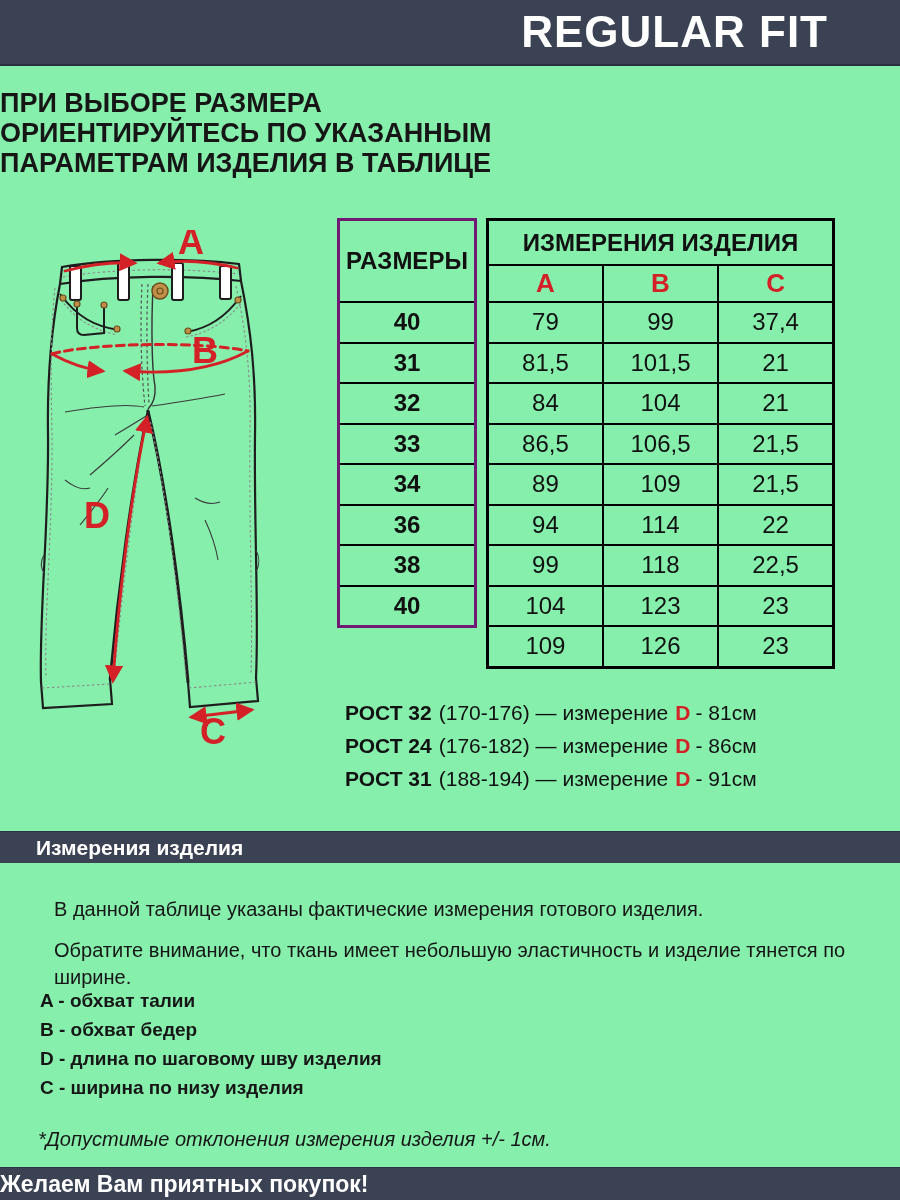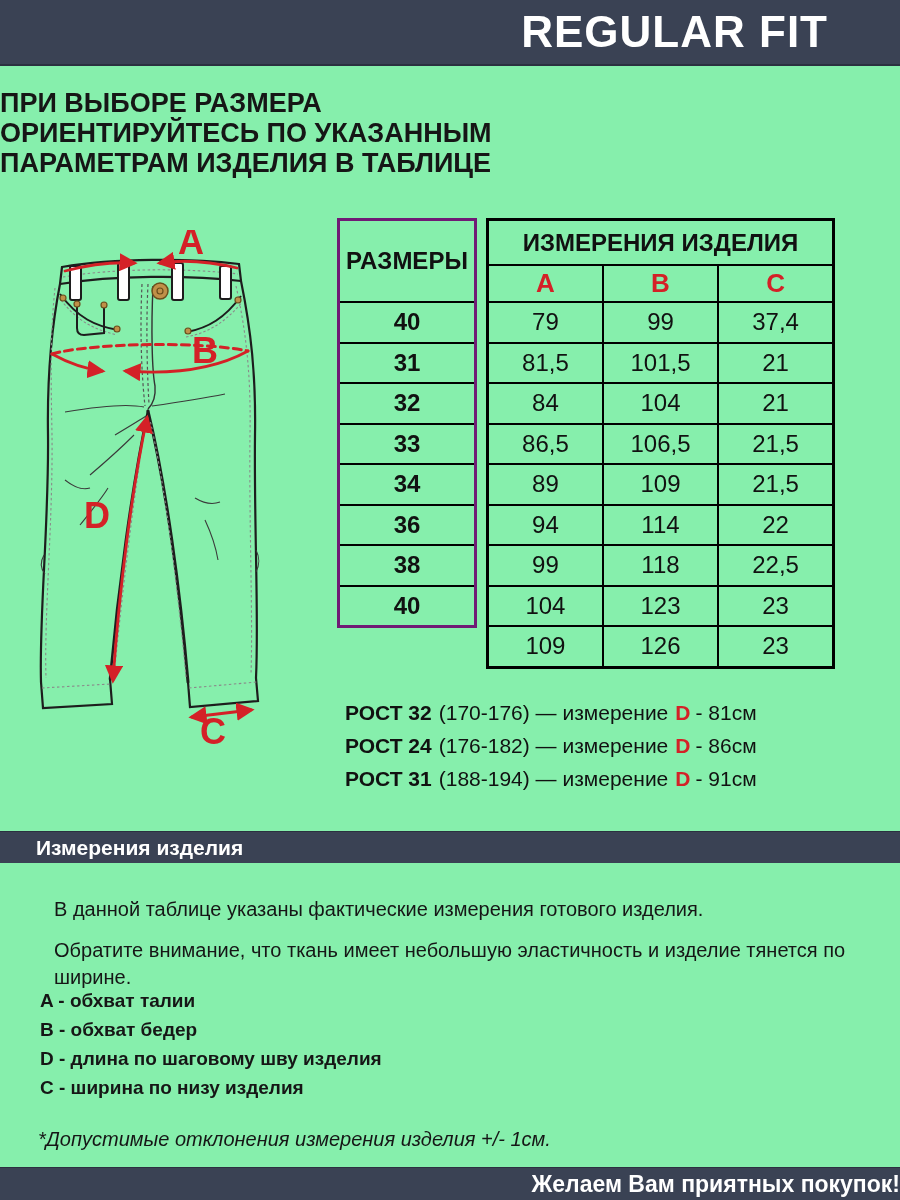--- a/index.html
+++ b/index.html
@@ -47,21 +47,21 @@
   .desc p{margin:0 0 14px 18px;}
 
   
   .legend{position:absolute;left:40px;top:986px;font-size:19px;font-weight:bold;line-height:29px;color:#161616;}
 
   
   .note{position:absolute;left:38px;top:1128px;font-size:20px;font-style:italic;color:#161616;}
 
   
   .bottombar{position:absolute;left:0;top:1167px;width:900px;height:33px;background:#3a4254;
-             border-top:1px solid #2b3140;box-sizing:border-box;text-align:right;}
+             border-top:1px solid #2b3140;box-sizing:border-box;text-align:left;}
   .bottombar span{line-height:32px;color:#fff;font-weight:bold;font-size:23px;}
 </style>
 </head>
 <body>
 
 <div class="page">
 
   <header class="topbar">
     <span>REGULAR FIT</span>
   </header>

